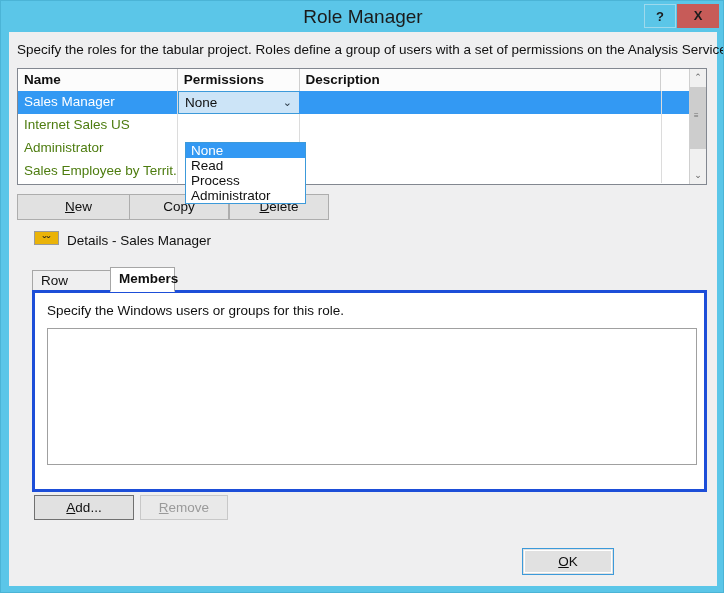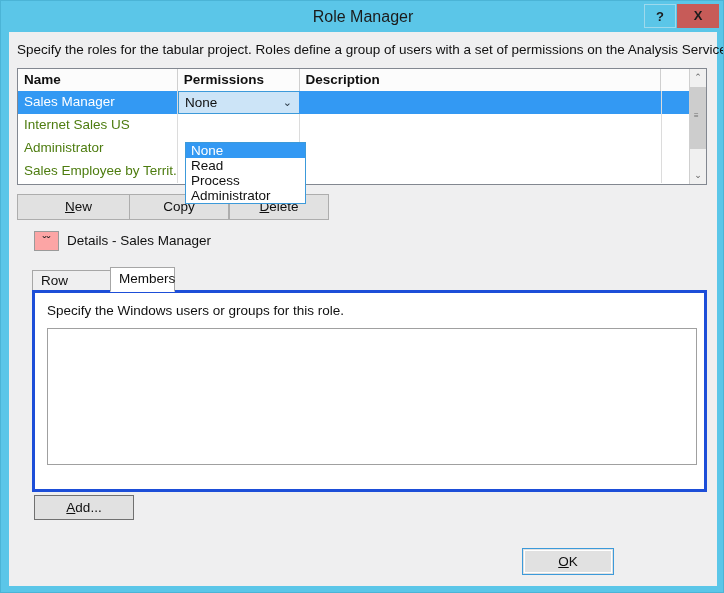--- a/index.html
+++ b/index.html
@@ -27,21 +27,21 @@
     height: 31px;
     background: #5bc6e8;
   }
   .title-text {
     position: absolute;
     left: 0; top: 0;
     width: 724px;
     height: 31px;
     line-height: 31px;
     text-align: center;
-    font-size: 16px;
+    font-size: 19px;
     color: #1b1b1b;
     font-family: "Liberation Sans", sans-serif;
   }
   .title-btn {
     position: absolute;
     top: 3px;
     height: 24px;
     font-size: 13px;
     font-weight: bold;
     color: #1b1b1b;
@@ -268,23 +268,23 @@
   .btn-new   { left: 8px;   top: 162px; width: 123px; height: 26px; line-height: 24px; }
   .btn-copy  { left: 120px; top: 162px; width: 100px; height: 26px; line-height: 24px; }
   .btn-del   { left: 220px; top: 162px; width: 100px; height: 26px; line-height: 24px; }
   u { text-decoration: underline; }
   
   .expander {
     position: absolute;
     left: 25px;
     top: 199px;
     width: 25px;
-    height: 20px;
-    box-sizing: border-box;
-    background: #fca5a5;
+    height: 14px;
+    box-sizing: border-box;
+    background: #eab308;
     border: 1px solid #9a9a9a;
     text-align: center;
     line-height: 21px;
     font-size: 12px;
     color: #202020;
     cursor: default;
   }
   .details-label {
     position: absolute;
     left: 58px;
@@ -316,21 +316,21 @@
   }
   .tab.active {
     top: 0;
     height: 25px;
     line-height: 22px;
     background: #ffffff;
     border-bottom: 1px solid #ffffff;
     z-index: 3;
   }
   .tab-rowfilters { left: 0; width: 79px; }
-  .tab-members { left: 78px; width: 65px; }
+  .tab-members { left: 78px; width: 65px; font-weight: bold; }
   .tabpage {
     position: absolute;
     left: 23px;
     top: 258px;
     width: 675px;
     height: 202px;
     box-sizing: border-box;
     background: #ffffff;
     border: 3px solid #1d4ed8;
     z-index: 1;
@@ -450,17 +450,18 @@
       <div class="tab tab-rowfilters">Row Filters</div>
       <div class="tab tab-members active">Members</div>
     </div>
 
     <div class="tabpage">
       <div class="tabpage-text">Specify the Windows users or groups for this role.</div>
       <div class="memberbox"></div>
     </div>
 
     <div class="btn btn-add strong"><u>A</u><span>dd...</span></div>
+    <div class="btn btn-remove disabled"><u>R</u><span>emove</span></div>
 
     <div class="btn btn-ok focus"><u>O</u><span>K</span></div>
 
   </div>
 </div>
 
 </body></html>

